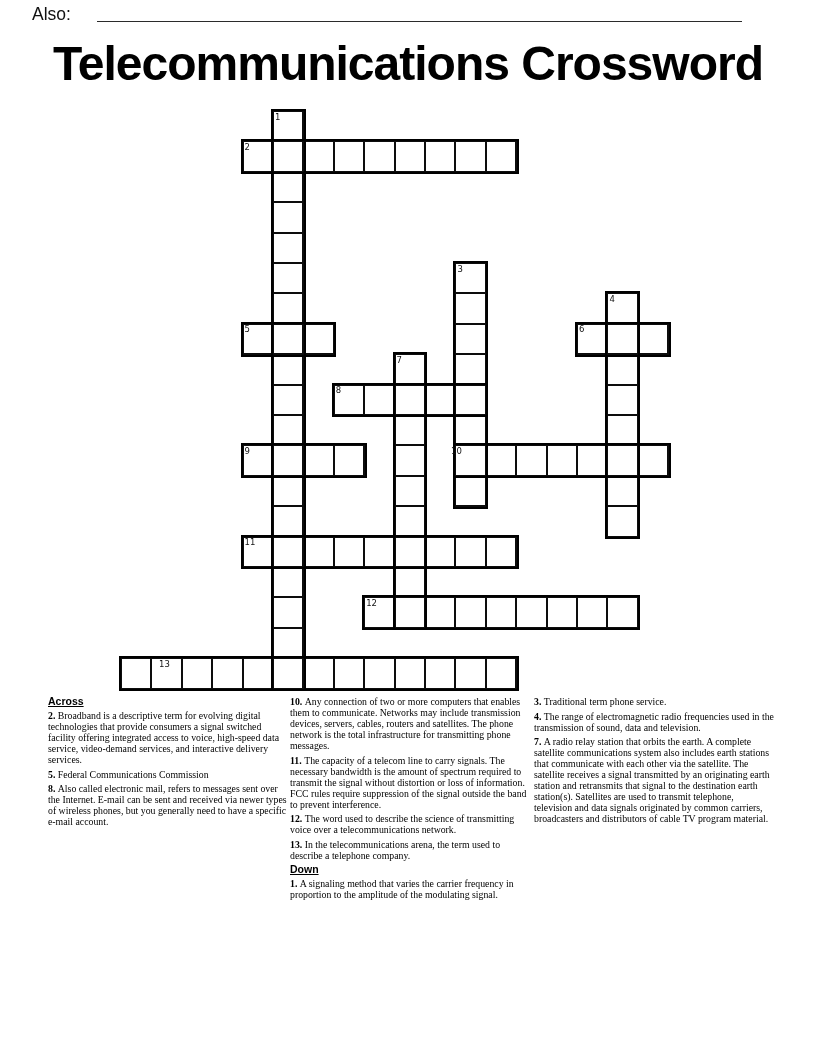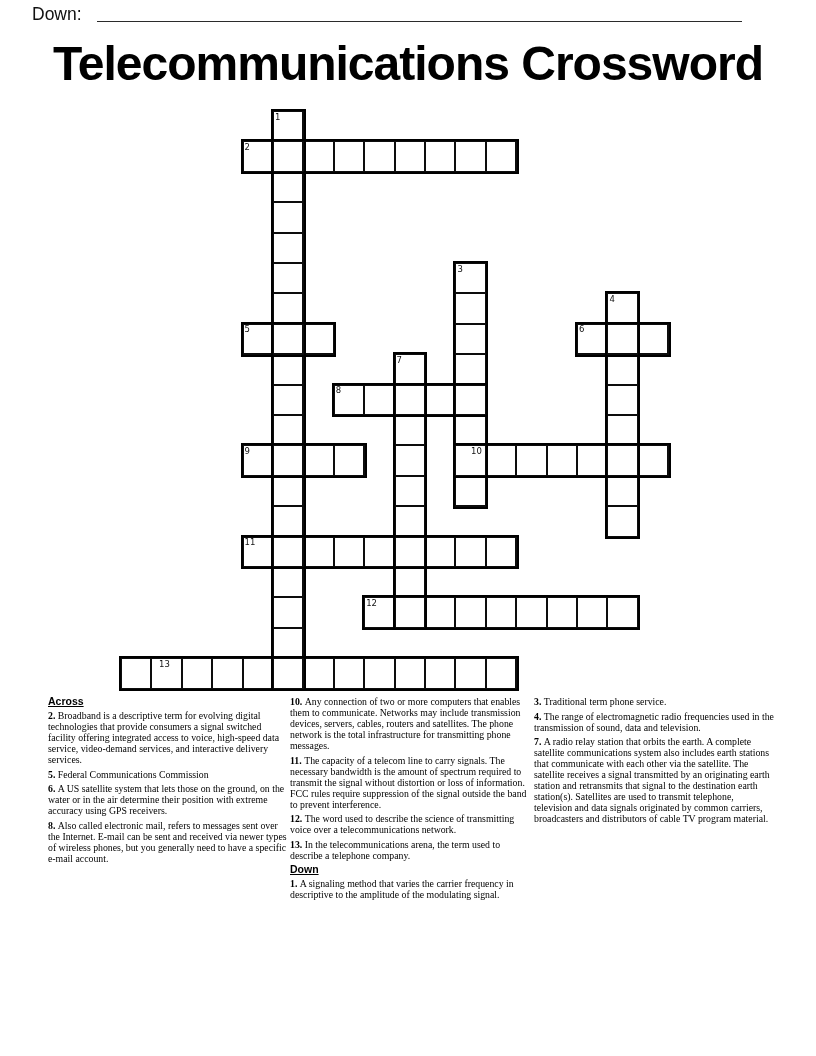--- a/index.html
+++ b/index.html
@@ -58,21 +58,21 @@
     font-size: 10.5px; font-weight: bold; text-decoration: underline;
     margin: 0 0 3px 0;
   }
   .clue { margin: 0 0 3.5px 0; font-family: Liberation Serif, serif; }
   .clue b { font-weight: bold; }
 </style>
 </head>
 <body>
 
 <div class="name-row">
-  <span class="name-label">Down:</span>
+  <span class="name-label">Also:</span>
 </div>
 <div class="name-line"></div>
 
 <div class="title">Telecommunications Crossword</div>
 
 <div id="grid">
     <div class="cell" style="left: 152px; top: 0px;"></div>
     <div class="cell" style="left: 152px; top: 30.4px;"></div>
     <div class="cell" style="left: 152px; top: 60.8px;"></div>
     <div class="cell" style="left: 152px; top: 91.2px;"></div>
@@ -181,38 +181,37 @@
     <div class="word-outline" style="left: -1px; top: 546.2px; width: 399.6px; height: 34.8px;"></div>
     <div class="cellnum" style="left: 155px; top: 2.5px;">1</div>
     <div class="cellnum" style="left: 124.6px; top: 32.9px;">2</div>
     <div class="cellnum" style="left: 337.4px; top: 154.5px;">3</div>
     <div class="cellnum" style="left: 489.4px; top: 184.9px;">4</div>
     <div class="cellnum" style="left: 124.6px; top: 215.3px;">5</div>
     <div class="cellnum" style="left: 459px; top: 215.3px;">6</div>
     <div class="cellnum" style="left: 276.6px; top: 245.7px;">7</div>
     <div class="cellnum" style="left: 215.8px; top: 276.1px;">8</div>
     <div class="cellnum" style="left: 124.6px; top: 336.9px;">9</div>
-    <div class="cellnum" style="left: 351px; top: 336.9px;">10</div>
+    <div class="cellnum" style="left: 331px; top: 336.9px;">10</div>
     <div class="cellnum" style="left: 124.6px; top: 428.1px;">11</div>
     <div class="cellnum" style="left: 246.2px; top: 488.9px;">12</div>
     <div class="cellnum" style="left: 3px; top: 549.7px; padding-left: 36px;">13</div>
   </div>
 
 <div class="clue-col" id="clue-col-0">
     <div class="clue-head">Across</div>
     <div class="clue"><b>2. </b><span>Broadband is a descriptive term for evolving digital technologies that provide consumers a signal switched facility offering integrated access to voice, high-speed data service, video-demand services, and interactive delivery services.</span></div>
     <div class="clue"><b>5. </b><span>Federal Communications Commission</span></div>
-    <div class="clue"><b>6. </b><span>A US satellite system that lets those on the ground, on the water or in the air determine their position with extreme accuracy using GPS receivers.</span></div>
     <div class="clue"><b>8. </b><span>Also called electronic mail, refers to messages sent over the Internet. E-mail can be sent and received via newer types of wireless phones, but you generally need to have a specific e-mail account.</span></div>
   </div>
 <div class="clue-col" id="clue-col-1">
     <div class="clue"><b>10. </b><span>Any connection of two or more computers that enables them to communicate. Networks may include transmission devices, servers, cables, routers and satellites. The phone network is the total infrastructure for transmitting phone messages.</span></div>
     <div class="clue"><b>11. </b><span>The capacity of a telecom line to carry signals. The necessary bandwidth is the amount of spectrum required to transmit the signal without distortion or loss of information. FCC rules require suppression of the signal outside the band to prevent interference.</span></div>
     <div class="clue"><b>12. </b><span>The word used to describe the science of transmitting voice over a telecommunications network.</span></div>
     <div class="clue"><b>13. </b><span>In the telecommunications arena, the term used to describe a telephone company.</span></div>
     <div class="clue-head">Down</div>
-    <div class="clue"><b>1. </b><span>A signaling method that varies the carrier frequency in descriptive to the amplitude of the modulating signal.</span></div>
+    <div class="clue"><b>1. </b><span>A signaling method that varies the carrier frequency in proportion to the amplitude of the modulating signal.</span></div>
   </div>
 <div class="clue-col" id="clue-col-2">
     <div class="clue"><b>3. </b><span>Traditional term phone service.</span></div>
     <div class="clue"><b>4. </b><span>The range of electromagnetic radio frequencies used in the transmission of sound, data and television.</span></div>
     <div class="clue"><b>7. </b><span>A radio relay station that orbits the earth. A complete satellite communications system also includes earth stations that communicate with each other via the satellite. The satellite receives a signal transmitted by an originating earth station and retransmits that signal to the destination earth station(s). Satellites are used to transmit telephone, television and data signals originated by common carriers, broadcasters and distributors of cable TV program material.</span></div>
   </div>
 
 </body></html>

